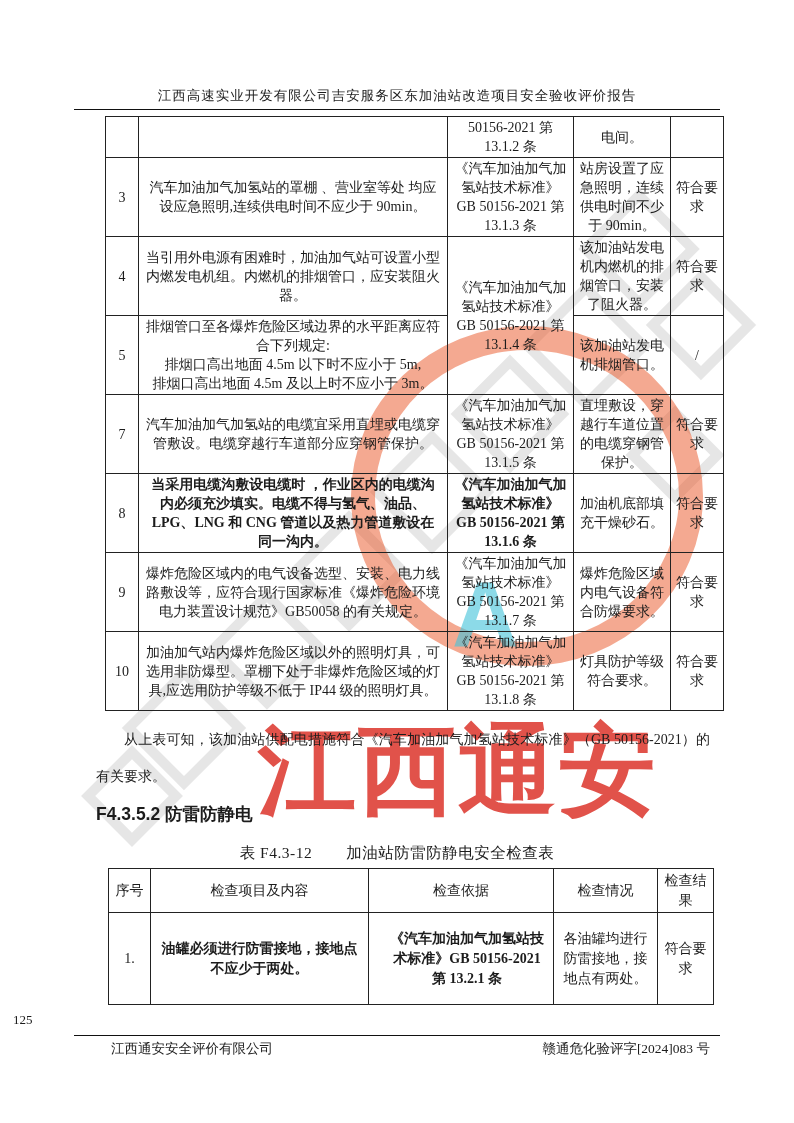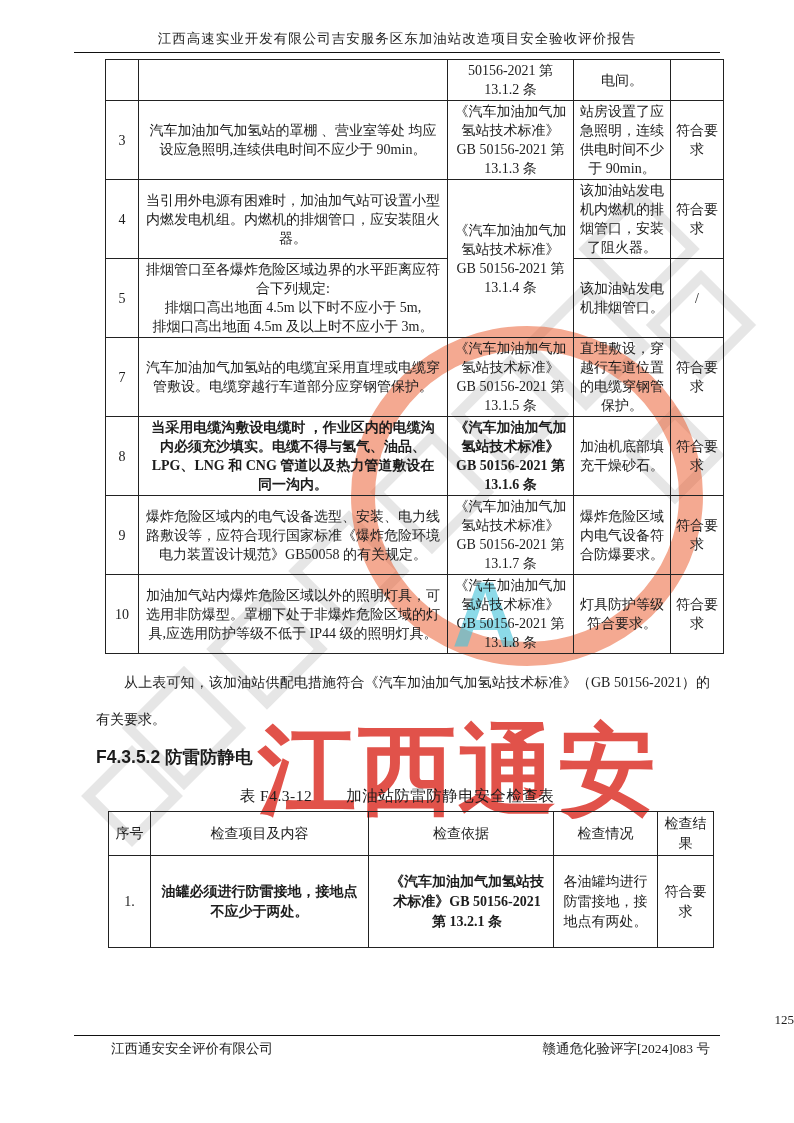--- a/index.html
+++ b/index.html
@@ -32,21 +32,21 @@
   }
   .wm-accent {
     position:absolute; left:452px; top:562px;
     font-size:92px; font-weight:bold;
     color: rgba(70,195,218,0.62);
     font-family:"Liberation Sans","DejaVu Sans",sans-serif;
   }
   
   .content { position:relative; z-index:1; }
   .doc-header {
-    padding-top: 30px; text-align:center;
+    padding-top: 87px; text-align:center;
     font-size: 13.5px; letter-spacing: 1px;
   }
   .doc-header-rule { border-bottom: 1.6px solid #111; margin: 4px 74px 0 74px; }
 
   table { border-collapse: collapse; table-layout: fixed; }
   td, th { border: 1.2px solid #222; vertical-align: middle; overflow: hidden; }
   .t1 { margin: 6px 0 0 105px; width: 618px; font-size: 14px; line-height: 19px; }
   .t1 td { text-align: center; padding: 1px 4px; }
   .t1 .cell-item { padding: 1px 6px; }
   .bold-row { font-weight: bold; }
@@ -65,21 +65,21 @@
   .section-heading {
     margin: 2px 84px 0 96px;
     font-size: 17.5px; font-weight: bold; line-height: 34px;
     font-family: "Liberation Sans","DejaVu Sans",sans-serif;
   }
   .t2-caption {
     margin-top: 12px; text-align: center; font-size: 15.5px; letter-spacing: 0.5px;
   }
   .t2-caption .cap-label { margin-right: 34px; }
 
-  .page-number { position:absolute; left:0; right:0; top:1012px; text-align:right; font-size:13px;padding-left:13px; }
+  .page-number { position:absolute; left:0; right:0; top:1012px; text-align:left; font-size:13px;padding-left:13px; }
   .footer-rule { position:absolute; left:74px; right:74px; top:1035px; border-bottom:1.6px solid #111; }
   .doc-footer {
     position:absolute; left:96px; right:84px; top:1040px;
     display:flex; justify-content:space-between; font-size:13.5px;margin-left:15px;
   }
   .line { display:block; }
 </style>
 </head>
 <body>
 

